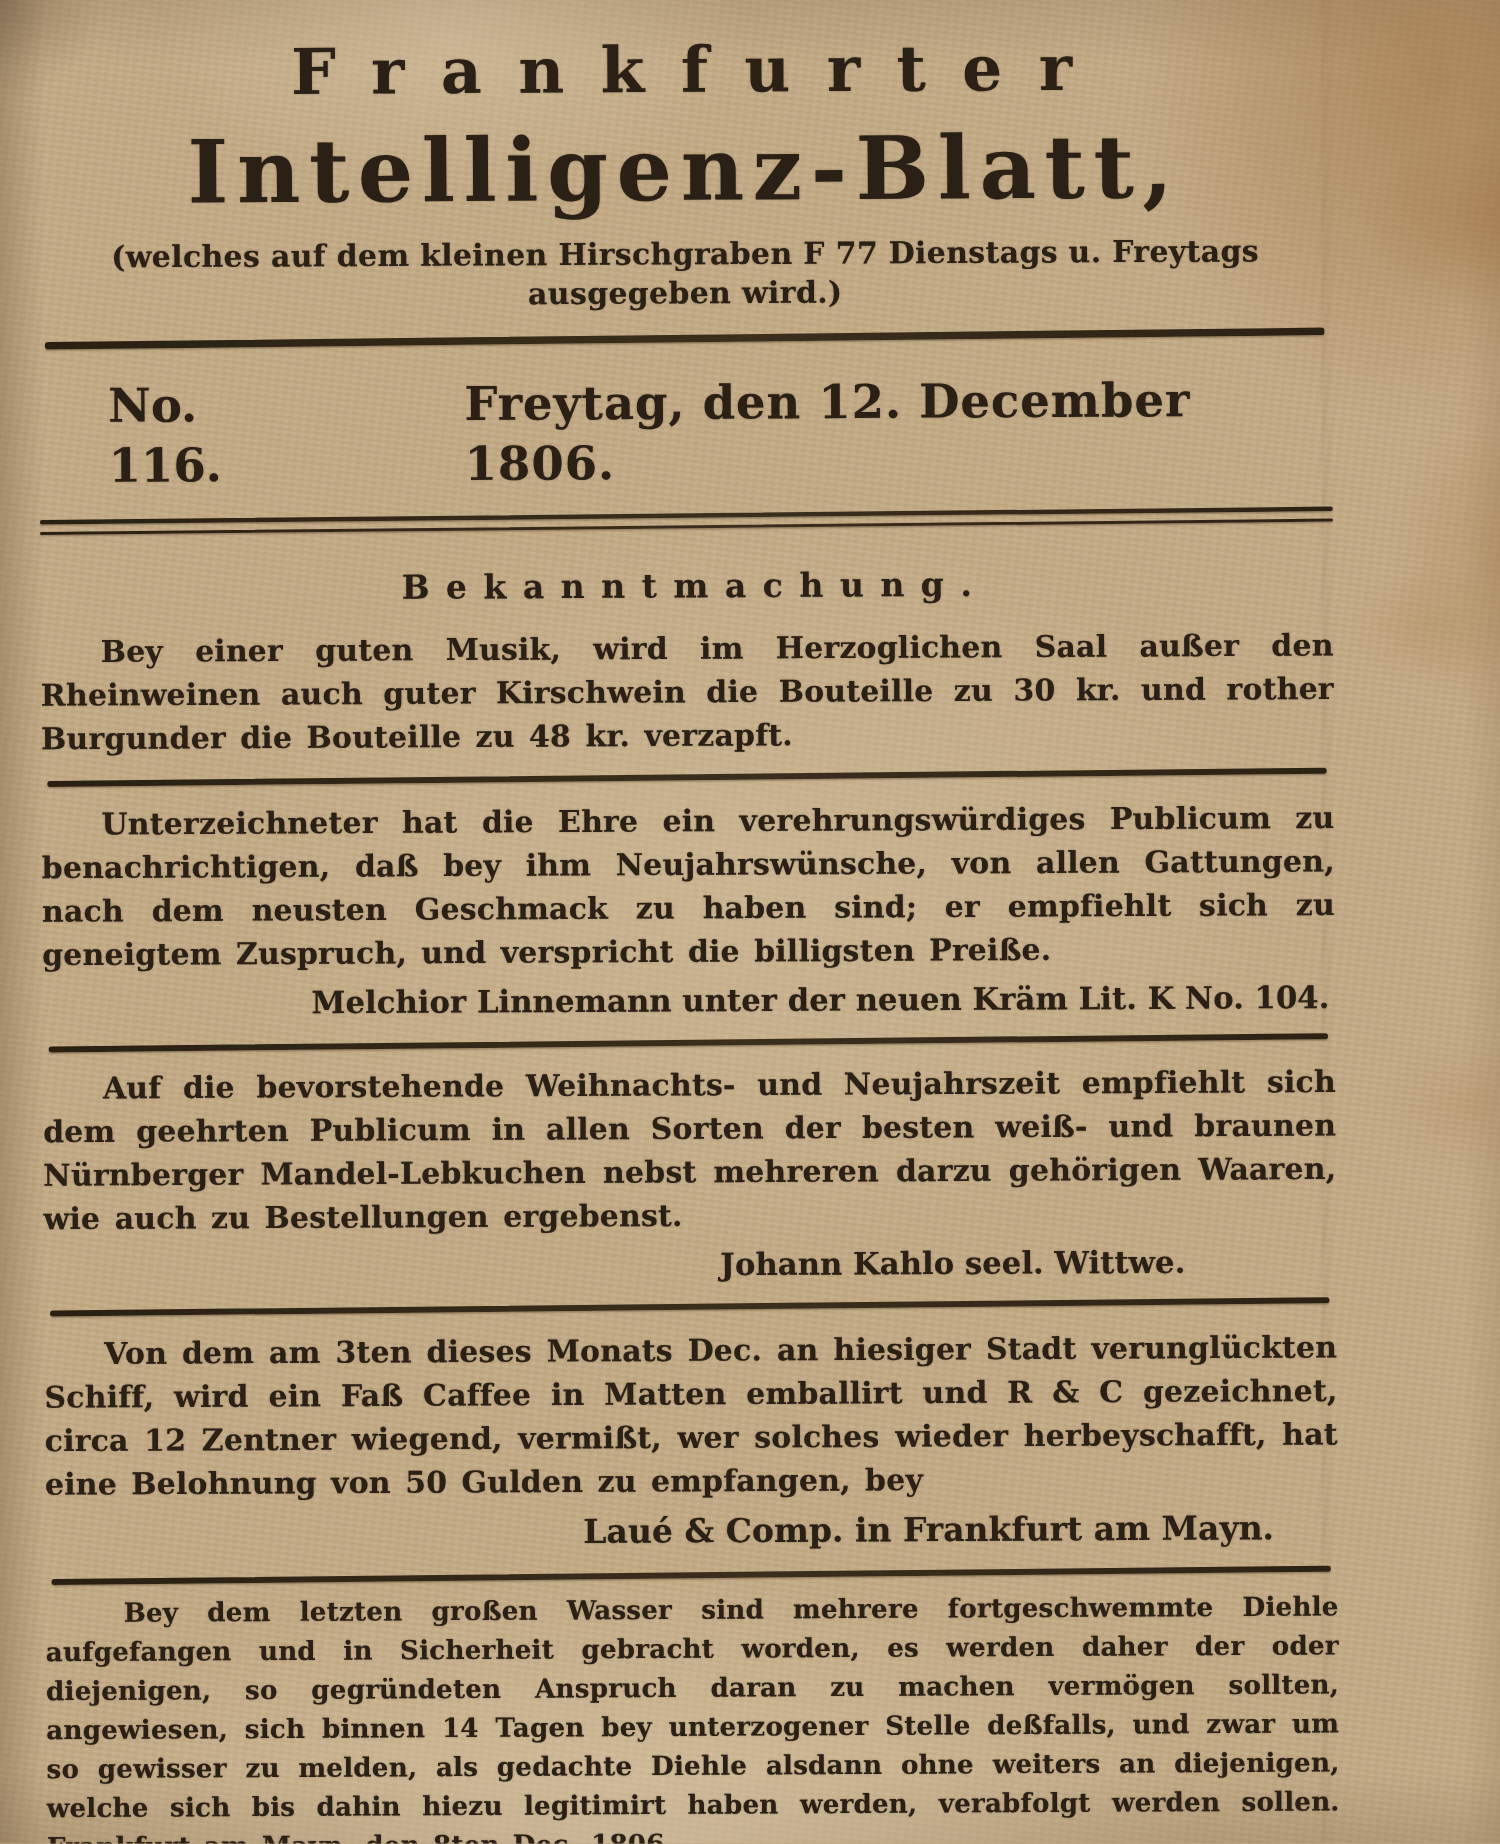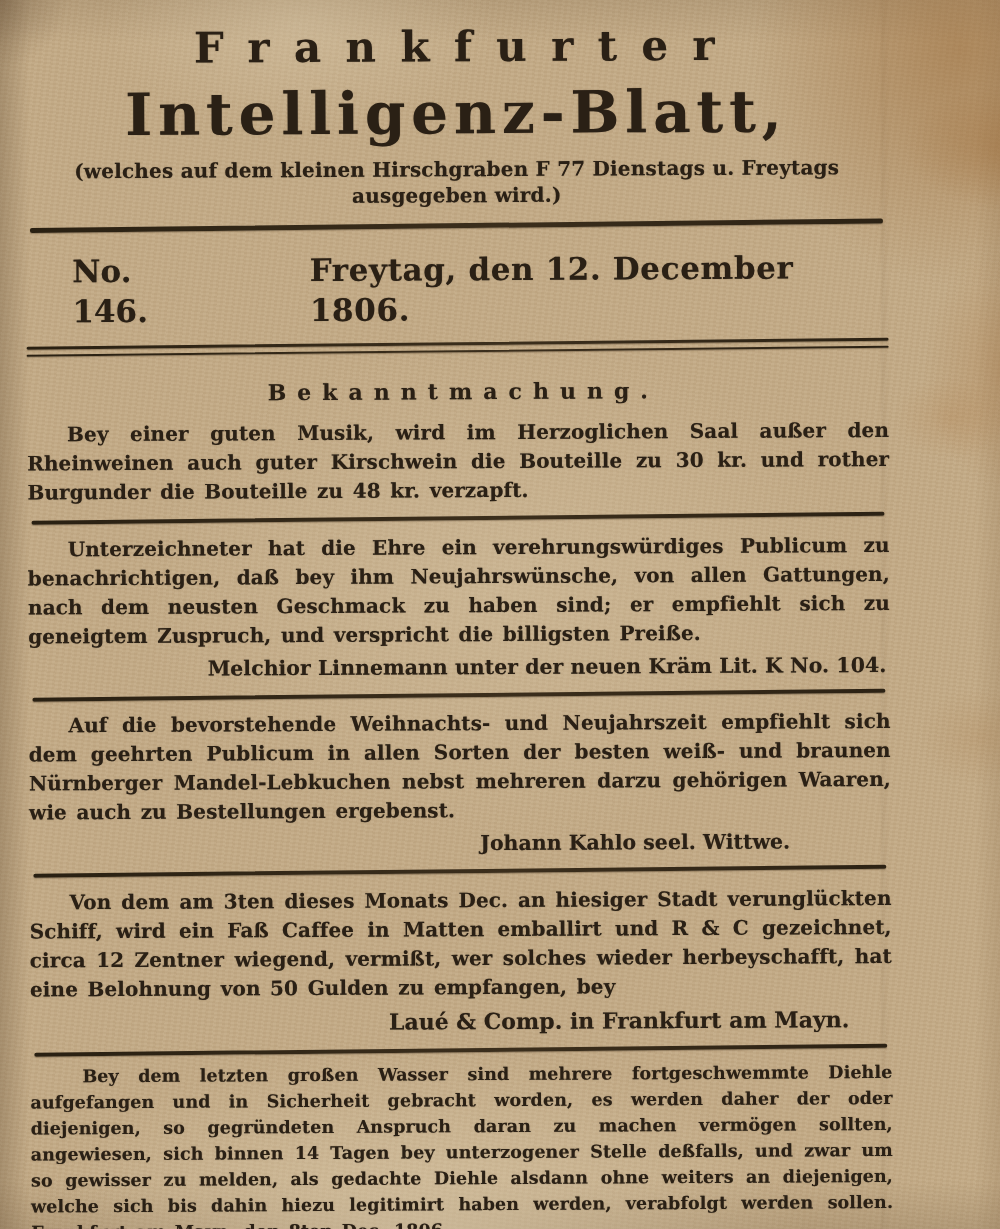--- a/index.html
+++ b/index.html
@@ -118,21 +118,21 @@
 <div class="sheet">
   <div class="column ink">
 
     <div class="title-1">Frankfurter</div>
     <div class="title-2">Intelligenz-Blatt,</div>
     <div class="subtitle">(welches auf dem kleinen Hirschgraben F 77 Dienstags u. Freytags ausgegeben wird.)</div>
 
     <div class="rule rule-thick"></div>
 
     <div class="dateline">
-      <span class="issue-no">No. 146.</span>
+      <span class="issue-no">No. 116.</span>
       <span class="issue-date">Freytag, den 12. December 1806.</span>
     </div>
 
     <div class="double-rule">
       <div class="rule r1"></div>
       <div class="rule r2"></div>
     </div>
 
     <div class="section-heading">Bekanntmachung.</div>
     <div class="para">Bey einer guten Musik, wird im Herzoglichen Saal außer den Rheinweinen auch guter Kirschwein die Bouteille zu 30 kr. und rother Burgunder die Bouteille zu 48 kr. verzapft.</div>

